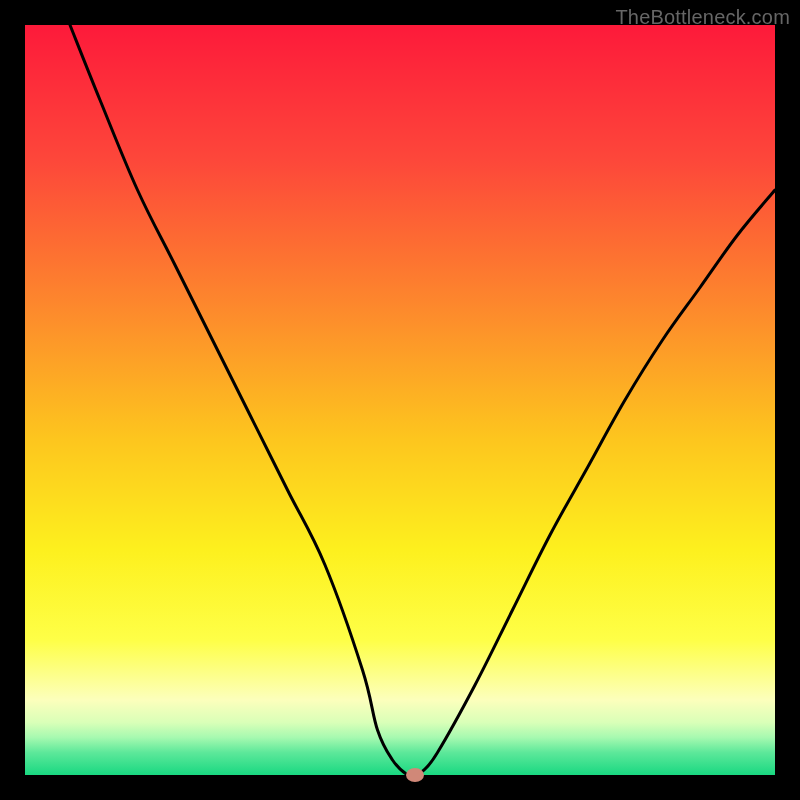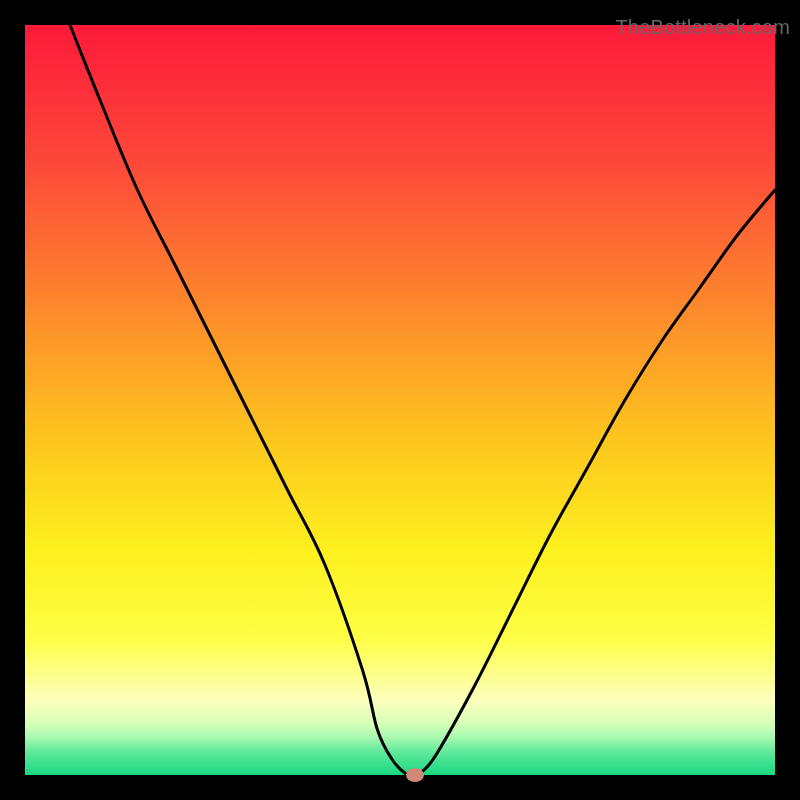--- a/index.html
+++ b/index.html
@@ -6,21 +6,21 @@
     margin: 0;
     padding: 0;
     width: 800px;
     height: 800px;
     position: relative;
     font-family: Arial, sans-serif;
     background: #000;
   }
   .watermark {
     position: absolute;
-    top: 16px;
+    top: 6px;
     right: 10px;
     color: #666666;
     font-size: 20px;
     font-weight: normal;
     z-index: 10;
     letter-spacing: 0.2px;
   }
   svg {
     display: block;
   }

